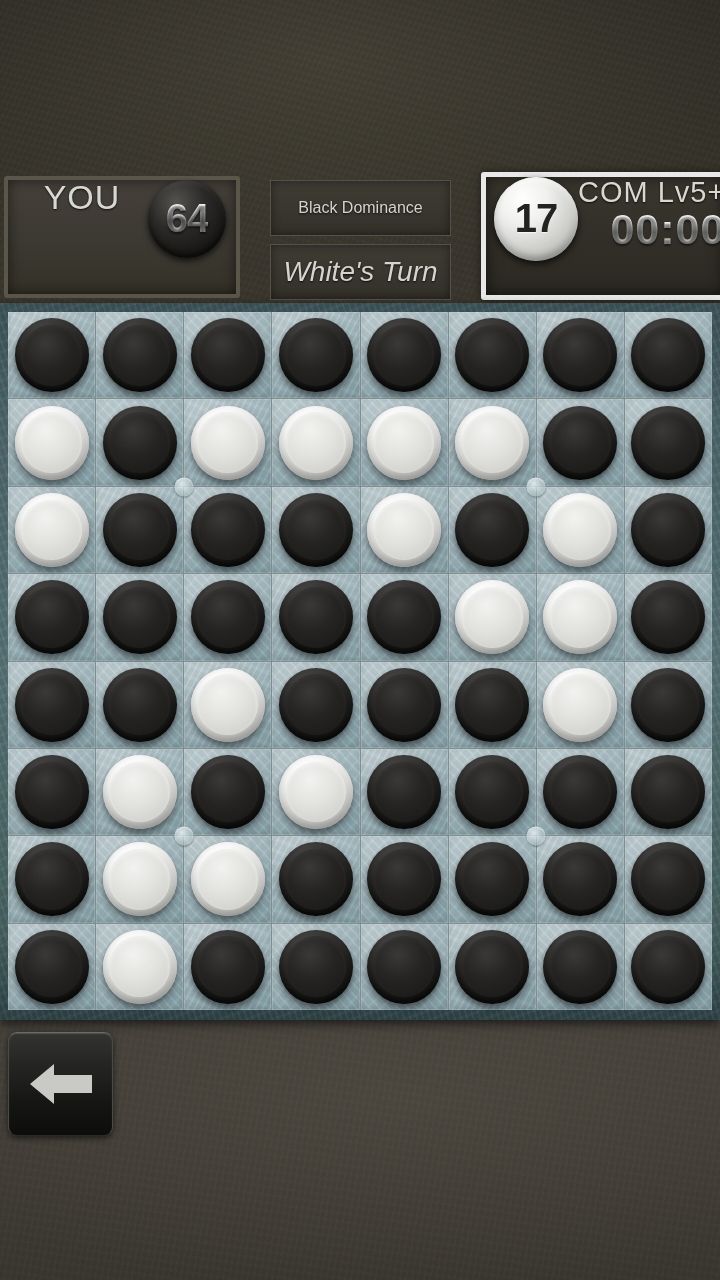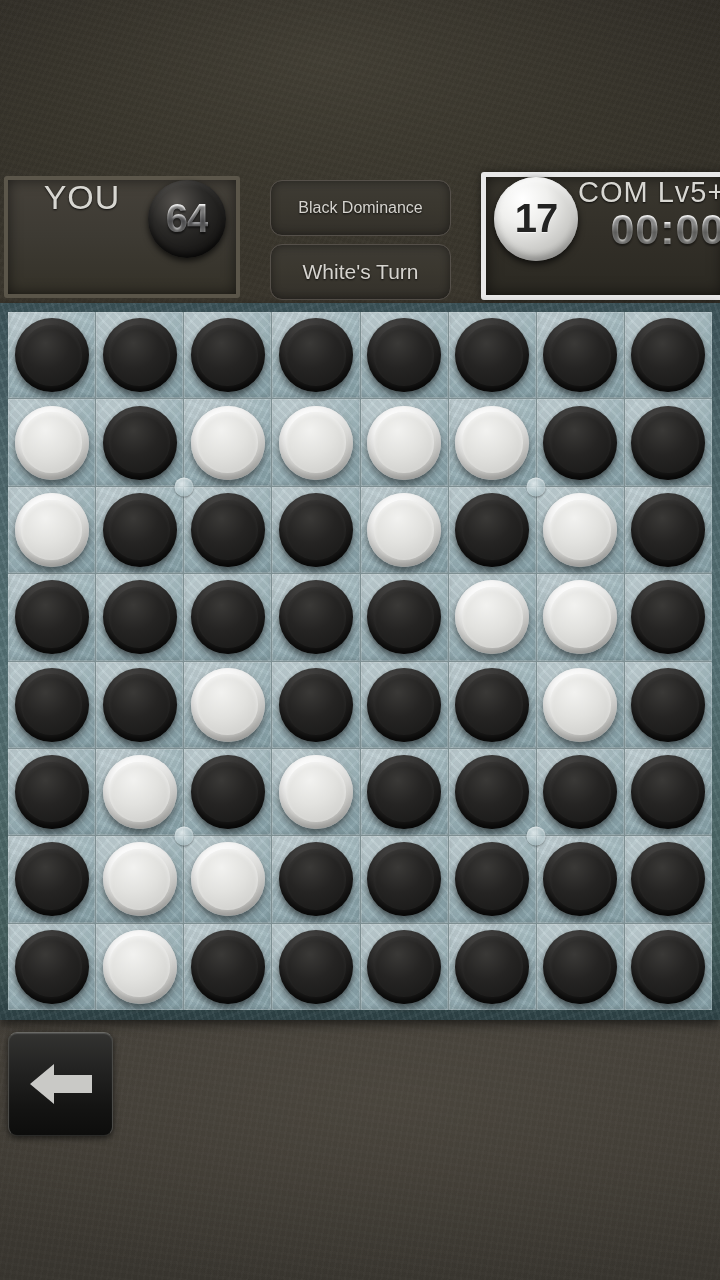--- a/index.html
+++ b/index.html
@@ -152,32 +152,32 @@
     position: absolute;
     left: 270px; top: 180px;
     width: 181px;
     display: flex;
     flex-direction: column;
     gap: 8px;
   }
   .status-box {
     height: 56px;
     border: 1px solid #55504a;
-    border-radius: 12px;
+    border-radius: 0;
     background: linear-gradient(180deg, #3e3b34 0%, #3a372f 50%, #33302a 100%);
     display: flex;
     align-items: center;
     justify-content: center;
     box-shadow: inset 0 0 10px rgba(0,0,0,0.45);
     color: #d6d4cf;
     text-shadow: 0 1px 2px rgba(0,0,0,0.8);
     white-space: nowrap;
   }
   .status-dominance { font-size: 16px; }
-  .status-turn { font-size: 21px; }
+  .status-turn { font-size: 28px; font-style: italic; }
 
   
   .board-wrap {
     position: absolute;
     left: 0; top: 303px;
     width: 720px; height: 717px;
     background:
       linear-gradient(180deg, #3c5359 0%, #4b6469 16%, #567276 50%, #46605f 88%, #2e4347 100%);
     box-shadow: 0 4px 10px rgba(0,0,0,0.6);
     padding: 9px 8px 10px 8px;

